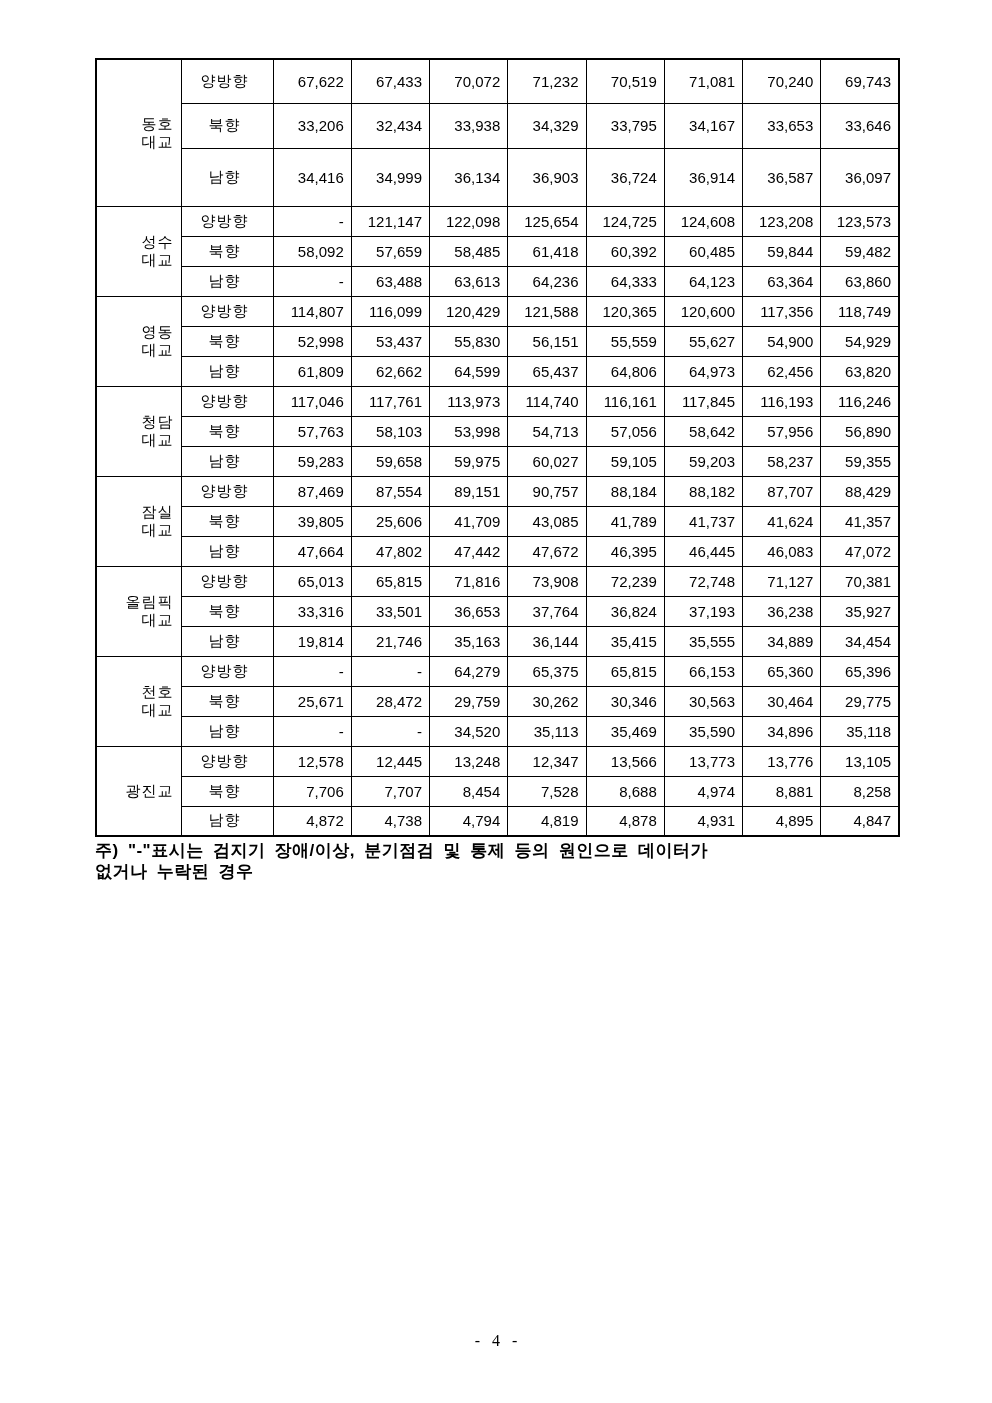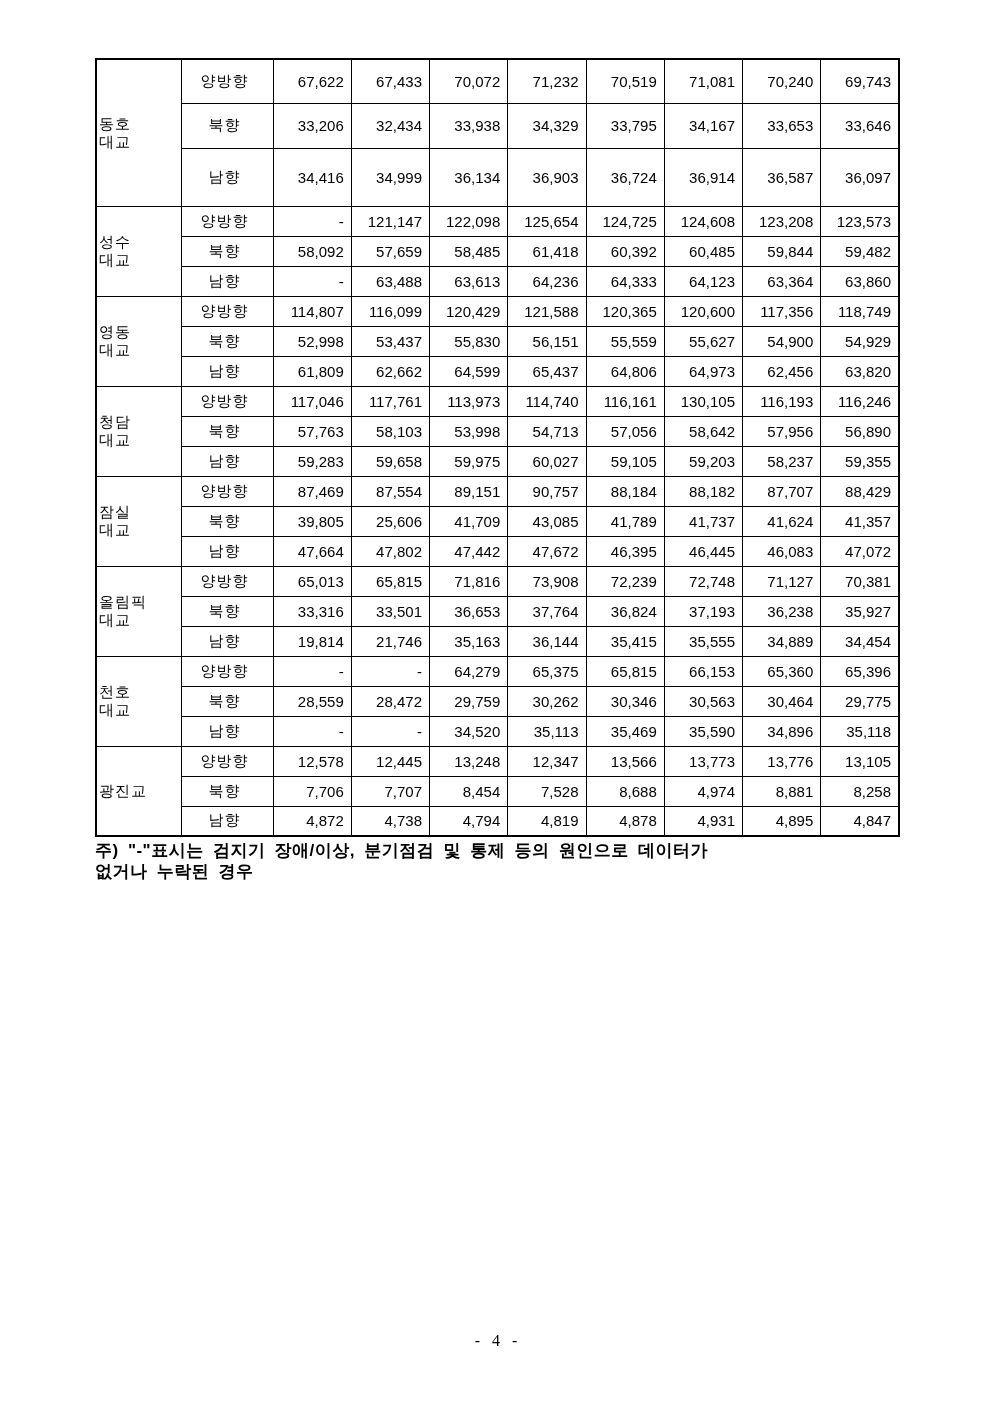--- a/index.html
+++ b/index.html
@@ -29,21 +29,21 @@
     table-layout: fixed;
   }
   table.traffic-table td {
     border: 1.5px solid #000000;
     font-size: 15px;
     padding: 0 7px 0 2px;
     overflow: hidden;
   }
   table.traffic-table { border: 2px solid #000000; }
   td.bridge-cell {
-    text-align: left;
+    text-align: right;
     white-space: pre-line;
     line-height: 1.2;
     letter-spacing: 1px;
     padding: 0;
   }
   td.dir-cell {
     text-align: center;
     letter-spacing: 1px;
     padding: 0;
     margin-left: 29px;
@@ -194,21 +194,21 @@
         </tr>
         <tr style="height: 30px;">
           <td class="bridge-cell" rowspan="3">청담
 대교</td>
           <td class="dir-cell">양방향</td>
           <td class="num-cell">117,046</td>
           <td class="num-cell">117,761</td>
           <td class="num-cell">113,973</td>
           <td class="num-cell">114,740</td>
           <td class="num-cell">116,161</td>
-          <td class="num-cell">130,105</td>
+          <td class="num-cell">117,845</td>
           <td class="num-cell">116,193</td>
           <td class="num-cell">116,246</td>
         </tr>
         <tr style="height: 30px;">
           <td class="dir-cell">북향</td>
           <td class="num-cell">57,763</td>
           <td class="num-cell">58,103</td>
           <td class="num-cell">53,998</td>
           <td class="num-cell">54,713</td>
           <td class="num-cell">57,056</td>
@@ -305,21 +305,21 @@
           <td class="num-cell">-</td>
           <td class="num-cell">64,279</td>
           <td class="num-cell">65,375</td>
           <td class="num-cell">65,815</td>
           <td class="num-cell">66,153</td>
           <td class="num-cell">65,360</td>
           <td class="num-cell">65,396</td>
         </tr>
         <tr style="height: 30px;">
           <td class="dir-cell">북향</td>
-          <td class="num-cell">28,559</td>
+          <td class="num-cell">25,671</td>
           <td class="num-cell">28,472</td>
           <td class="num-cell">29,759</td>
           <td class="num-cell">30,262</td>
           <td class="num-cell">30,346</td>
           <td class="num-cell">30,563</td>
           <td class="num-cell">30,464</td>
           <td class="num-cell">29,775</td>
         </tr>
         <tr style="height: 30px;">
           <td class="dir-cell">남향</td>

